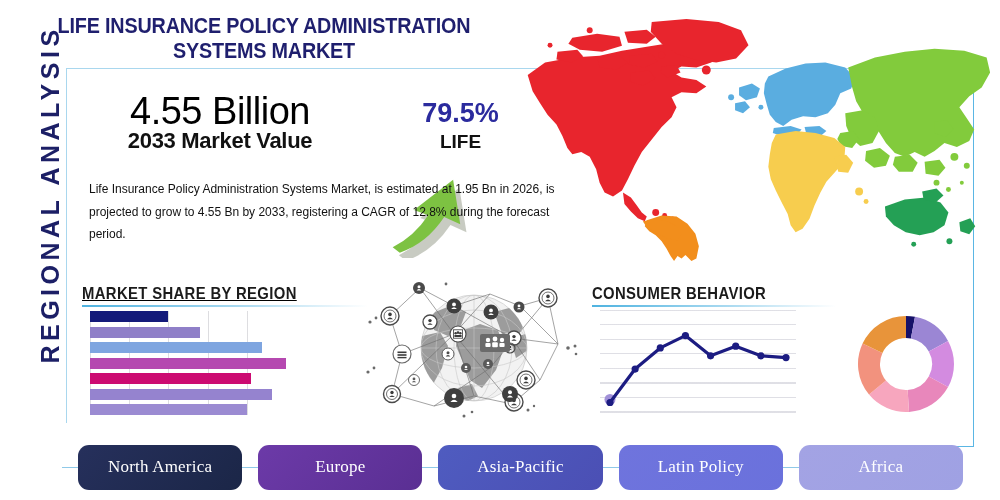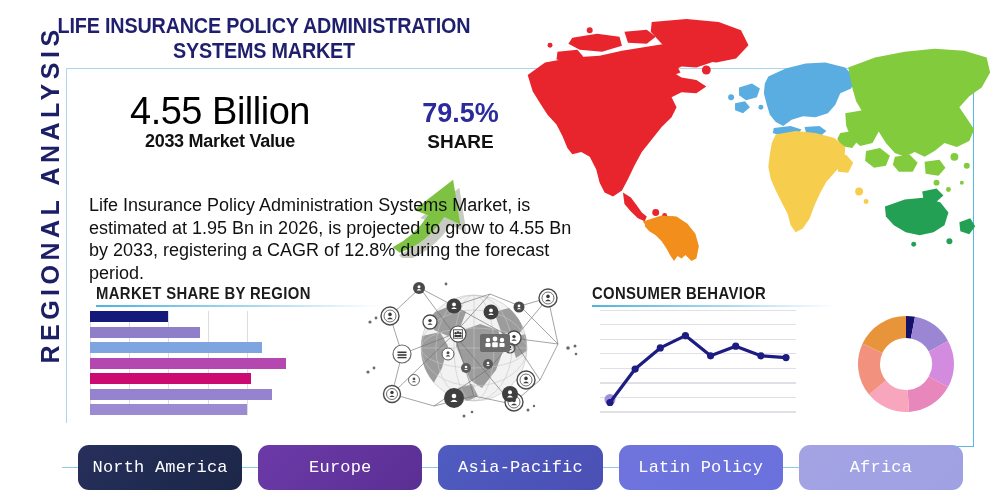--- a/index.html
+++ b/index.html
@@ -66,59 +66,59 @@
     position:absolute; left:80px; top:92px; width:430px; height:75px;
   }
   .stat-left {
     position:absolute; left:25px; top:0; width:230px; text-align:center;
   }
   .stat-value {
     font-size:38px; font-weight:400; color:#000000; line-height:38px;
     letter-spacing:-0.5px;
   }
   .stat-caption {
-    font-size:18px; font-weight:700; color:#111111; line-height:22px;
+    font-size:22px; font-weight:700; color:#111111; line-height:22px;
     letter-spacing:-0.3px;
   }
   .stat-right {
     position:absolute; left:318px; top:4px; width:125px; text-align:center;
   }
   .cagr-value {
     font-size:27px; font-weight:700; color:#2b2b9e; line-height:34px;
   }
   .cagr-caption {
     font-size:19px; font-weight:700; color:#111111; line-height:23px;
   }
 
   
   .arrow-wrap {
     position:absolute; left:305px; top:86px; width:90px; height:80px;
   }
 
   
   .description {
-    position:absolute; left:89px; top:194px; width:488px;
-    font-size:18px; line-height:22.5px; color:#111111;
+    position:absolute; left:89px; top:178px; width:488px;
+    font-size:12px; line-height:22.5px; color:#111111;
     font-family:"Liberation Sans", sans-serif;
   }
 
   
   .sec-head { position:absolute; }
   .sec-head .sec-title {
     font-size:16.5px; font-weight:700; color:#1b1b1b;
     letter-spacing:0.4px; line-height:20px;
     font-family:"Liberation Sans Narrow","Liberation Sans", sans-serif;
     transform:scaleX(0.9); transform-origin:left center;
     white-space:nowrap;
   }
   .sec-head .sec-rule {
     margin-top:2px; height:2px;
     background:linear-gradient(to right,#4fb3e0 0%, #a8d9f0 55%, #ffffff 100%);
   }
-  #head-market { left:96px; top:283px; width:290px; }
+  #head-market { left:82px; top:283px; width:290px;text-decoration:underline; }
   #head-market .sec-rule { width:286px; }
   #head-consumer { left:592px; top:283px; width:270px; }
   #head-consumer .sec-rule { width:244px; }
 
   
   .barchart {
     position:absolute; left:90px; top:311px; width:196px; height:104px;
   }
   .bar-grid {
     position:absolute; inset:0;
@@ -156,21 +156,21 @@
 
   
   .pill-bar {
     position:absolute; left:78px; top:442px; width:885px; height:50px;
     display:flex; align-items:center;
   }
   .pill {
     height:45px; border-radius:11px;
     display:flex; align-items:center; justify-content:center;
     color:#ffffff; font-size:17px; letter-spacing:0.2px;
-    font-family:Liberation Mono, monospace;
+    font-family:Liberation Serif, serif;
     flex:1 1 0;
   }
   .pill-connector {
     width:16px; height:1px; background:#8fc9e8; flex:0 0 16px;
   }
   .pill-lead {
     position:absolute; left:62px; top:467px; width:18px; height:1px;
     background:#8fc9e8;
   }
 </style>
@@ -282,21 +282,21 @@
 
   <div class="arrow-wrap">
     <svg viewBox="0 0 100 90" width="90" height="80" xmlns="http://www.w3.org/2000/svg">
       <path d="M10 82 Q34 70 50 46 L34 40 L78 6 L86 56 L68 48 Q48 78 18 88 Z" fill="#9aa08f" opacity="0.55" transform="translate(5,5)"></path>
       <path d="M8 78 Q32 66 48 42 L32 36 L76 2 L84 52 L66 44 Q46 74 16 84 Z" fill="#7dc242"></path>
     </svg>
   </div>
 
   <div class="stat-right">
     <div class="cagr-value">79.5%</div>
-    <div class="cagr-caption">SHARE</div>
+    <div class="cagr-caption">LIFE</div>
   </div>
 </div>
 
 <p class="description">Life Insurance Policy Administration Systems Market, is estimated at 1.95 Bn in 2026, is projected to grow to 4.55 Bn by 2033, registering a CAGR of 12.8% during the forecast period.</p>
 
 <div class="sec-head" id="head-market">
   <div class="sec-title">MARKET SHARE BY REGION</div>
   <div class="sec-rule"></div>
 </div>
 

